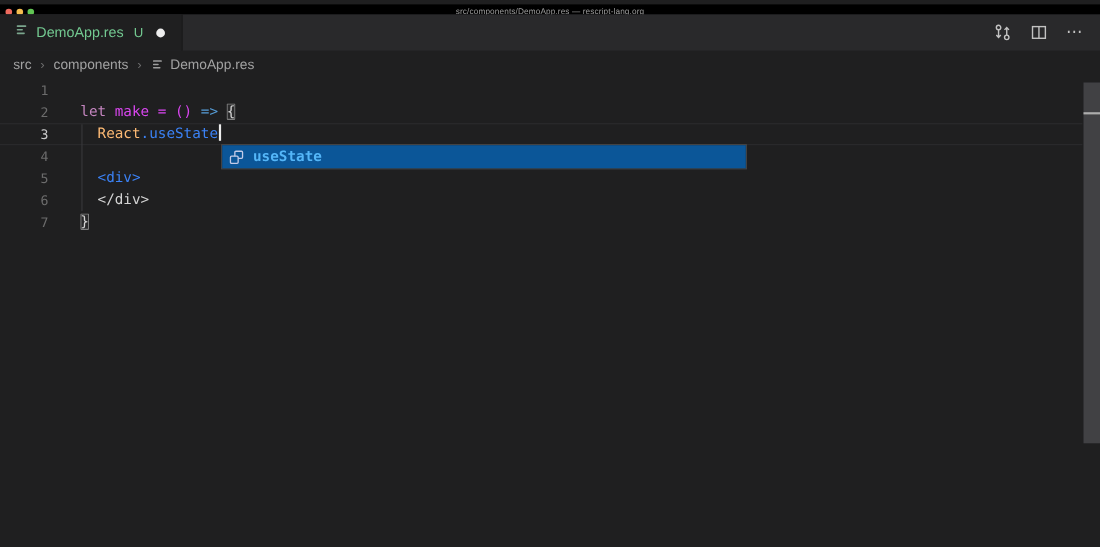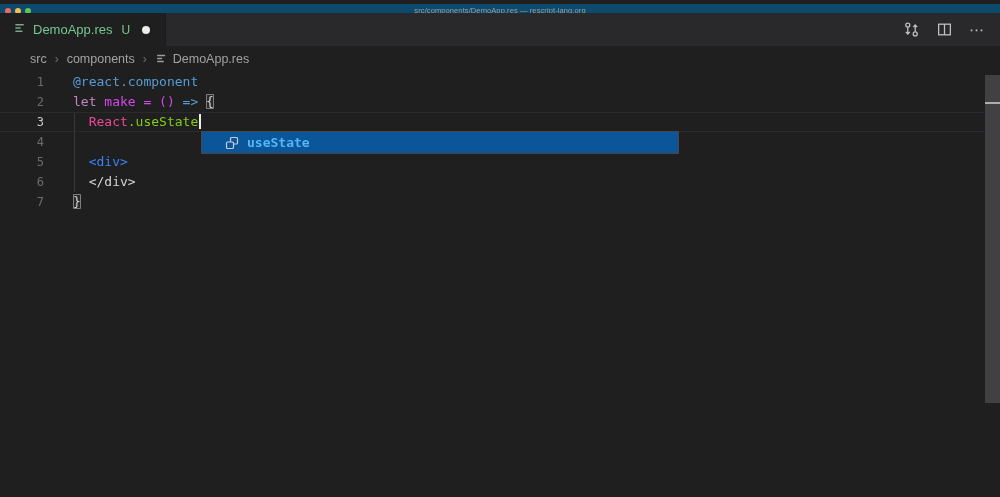--- a/index.html
+++ b/index.html
@@ -2,62 +2,62 @@
 <html><head>
 <meta charset="utf-8">
 <style>
   html,body { margin:0; padding:0; }
   body {
     width:1000px; height:497px; position:relative; overflow:hidden;
     background:#1f1f20; font-family:"Liberation Sans", sans-serif;
     -webkit-font-smoothing:antialiased;
   }
   
-  .titlebar { position:absolute; top:4px; left:0; right:0; height:13px; background:#0c4a6e; }
+  .titlebar { position:absolute; top:4px; left:0; right:0; height:13px; background:#000000; }
   .traffic { position:absolute; top:3.5px; width:6px; height:6px; border-radius:50%; }
   .t-close { left:5px;  background:#ed6a5e; }
   .t-min   { left:15px; background:#f5bd4f; }
   .t-zoom  { left:25px; background:#61c554; }
   .window-title { position:absolute; top:0; left:0; right:0; height:13px; line-height:13px;
     text-align:center; font-size:7.5px; color:#9e9e9e; letter-spacing:.1px; }
   
   .tabbar { position:absolute; top:13px; left:0; right:0; height:33px; background:#29292b; }
   .tab { position:absolute; left:0; top:0; width:166px; height:33px; background:#1f1f20;
     display:flex; align-items:center; padding-left:13px; box-sizing:border-box;
     border-right:1px solid #1a1a1a; }
   .tab-label { color:#73c991; font-size:13px; margin-left:6px; }
   .git-status { color:#73c991; font-size:12px; margin-left:9px; }
   .dirty-dot { width:8px; height:8px; border-radius:50%; background:#ededed; margin-left:12px; }
   .tab-actions { position:absolute; right:14px; top:0; height:33px; display:flex; align-items:center; gap:15px; }
   .action-btn { display:flex; align-items:center; justify-content:center; width:18px; height:18px; cursor:pointer; }
   .ellipsis-glyph { color:#c2c2c2; font-size:15px; line-height:10px; letter-spacing:1px; }
   
   .breadcrumb { position:absolute; top:46px; left:0; height:26px; display:flex; align-items:center;
-    padding-left:30px; font-size:12.5px; color:#a2a2a2; }
+    padding-left:12px; font-size:12.5px; color:#a2a2a2; }
   .crumb { cursor:pointer; }
   .crumb-sep { color:#6e6e6e; margin:0 8px; font-size:12px; }
   .crumb-icon { margin-right:5px; position:relative; top:1px; }
   
   .editor { position:absolute; inset:0; }
   .current-line { position:absolute; left:0; top:112px; width:984px; height:20px;
     border-top:1px solid #2b2b2d; border-bottom:1px solid #2b2b2d; box-sizing:border-box; }
   .indent-guide { position:absolute; left:74px; top:113px; width:1px; height:79px; background:#38383b; }
   .code-line { position:absolute; left:0; width:984px; height:20px; }
   .line-num { position:absolute; left:0; top:0; width:44px; text-align:right;
     font-family:"DejaVu Sans Mono","Liberation Mono",monospace; font-size:12px; line-height:20px; color:#6c6c6c; }
   .line-num.active { color:#c8c8c8; }
   .code-text { position:absolute; left:73px; top:0; white-space:pre;
     font-family:"DejaVu Sans Mono","Liberation Mono",monospace; font-size:13px; line-height:20px; }
   .bracket { box-shadow:inset 0 0 0 1px #7e7e7e; background:rgba(255,255,255,.05); border-radius:1px; }
   .cursor { display:inline-block; width:1.5px; height:15px; background:#ececec;
     vertical-align:middle; margin-left:1px; position:relative; top:-1px; }
   
   .suggest { position:absolute; left:201px; top:131px; width:478px; background:#252527;
     border:1px solid #464647; box-sizing:border-box; z-index:5; }
-  .suggest-row { height:21px; display:flex; align-items:center; padding-left:22px;
+  .suggest-row { height:21px; display:flex; align-items:center; padding-left:5px;
     font-family:"DejaVu Sans Mono","Liberation Mono",monospace; font-size:13px; cursor:pointer; }
   .s-icon { width:16px; height:16px; margin-right:7px; flex:0 0 auto; }
   .part { color:#d4d4d4; }
   .part.match { font-weight:bold; }
   .suggest-docs { position:relative; border-top:1px solid #464647; padding:9px 34px 9px 10px;
     font-family:"DejaVu Sans Mono","Liberation Mono",monospace; font-size:13px; line-height:19.5px;
     color:#c6c6c6; }
   .docs-close { position:absolute; top:6px; right:10px; font-size:15px; color:#cccccc;
     cursor:pointer; font-family:"Liberation Sans",sans-serif; }
   
@@ -126,29 +126,28 @@
   </span>
   <span class="crumb">DemoApp.res</span>
 </div>
 
 <div class="editor">
   <div class="current-line"></div>
   <div class="indent-guide"></div>
   <div id="code-lines">
       <div class="code-line" style="top: 72px;">
         <span class="line-num">1</span>
-        <div class="code-text"><span style="color: rgb(86, 156, 214);">@react.component</span></div>
       </div>
       <div class="code-line" style="top: 92px;">
         <span class="line-num">2</span>
         <div class="code-text"><span style="color: rgb(197, 134, 192);">let</span><span style="color: #d946ef;"> make = () </span><span style="color: rgb(86, 156, 214);">=&gt;</span><span style="color: rgb(212, 212, 212);"> </span><span class="bracket" style="color: rgb(212, 212, 212);">{</span></div>
       </div>
       <div class="code-line" style="top: 112px;">
         <span class="line-num active">3</span>
-        <div class="code-text"><span style="color: rgb(212, 212, 212);">  </span><span style="color: #ec4899;">React</span><span style="color: #84cc16;">.useState</span><span class="cursor"></span></div>
+        <div class="code-text"><span style="color: rgb(212, 212, 212);">  </span><span style="color: #fdba74;">React</span><span style="color: #3b82f6;">.useState</span><span class="cursor"></span></div>
       </div>
       <div class="code-line" style="top: 132px;">
         <span class="line-num">4</span>
         <div class="code-text"></div>
       </div>
       <div class="code-line" style="top: 152px;">
         <span class="line-num">5</span>
         <div class="code-text"><span style="color: #3b82f6;">  &lt;div&gt;</span></div>
       </div>
       <div class="code-line" style="top: 172px;">

